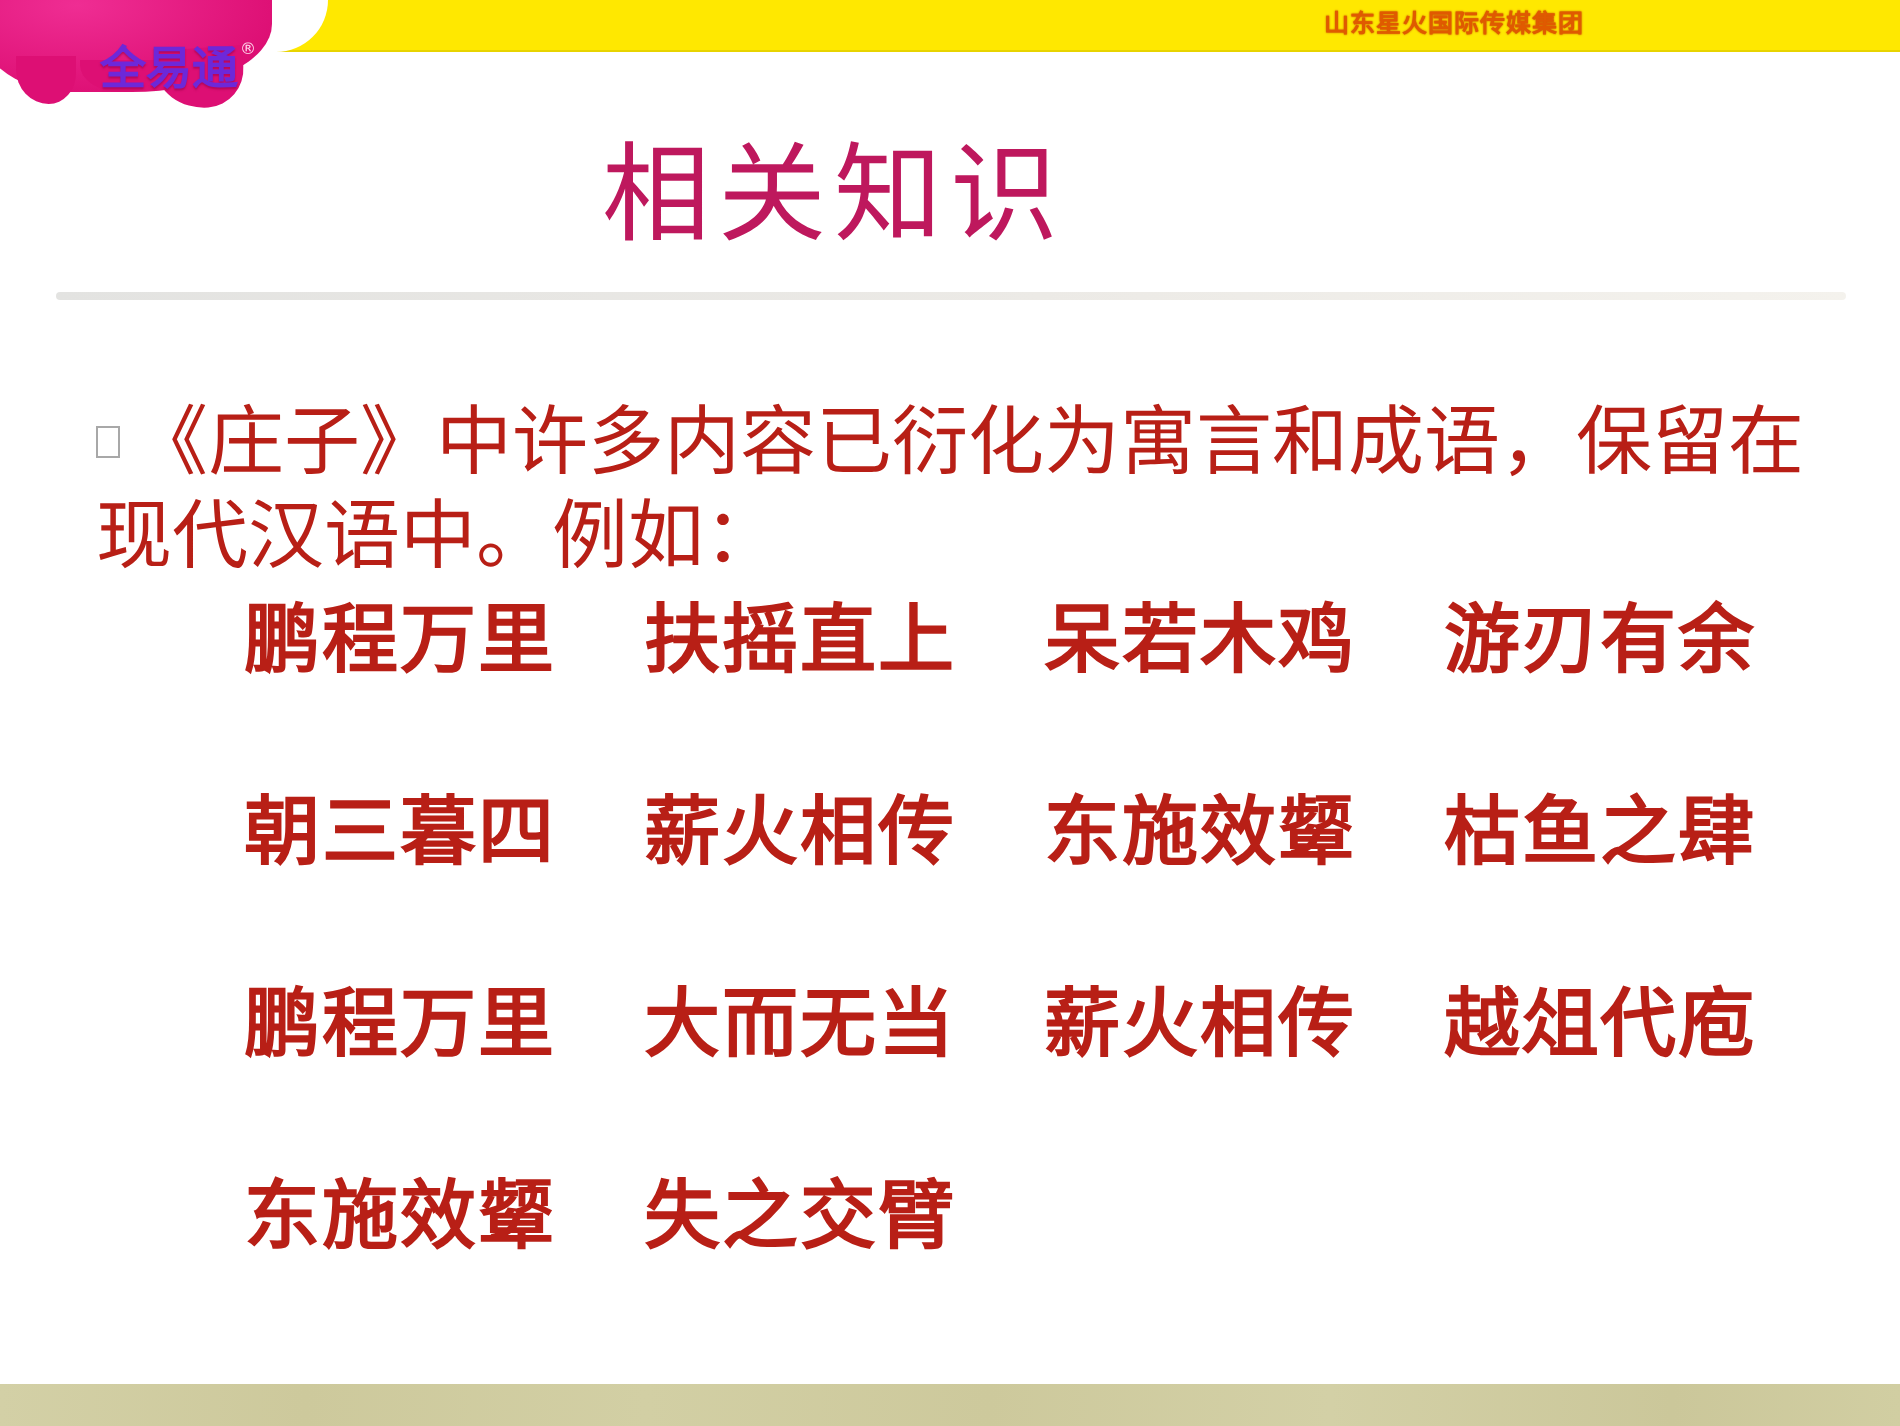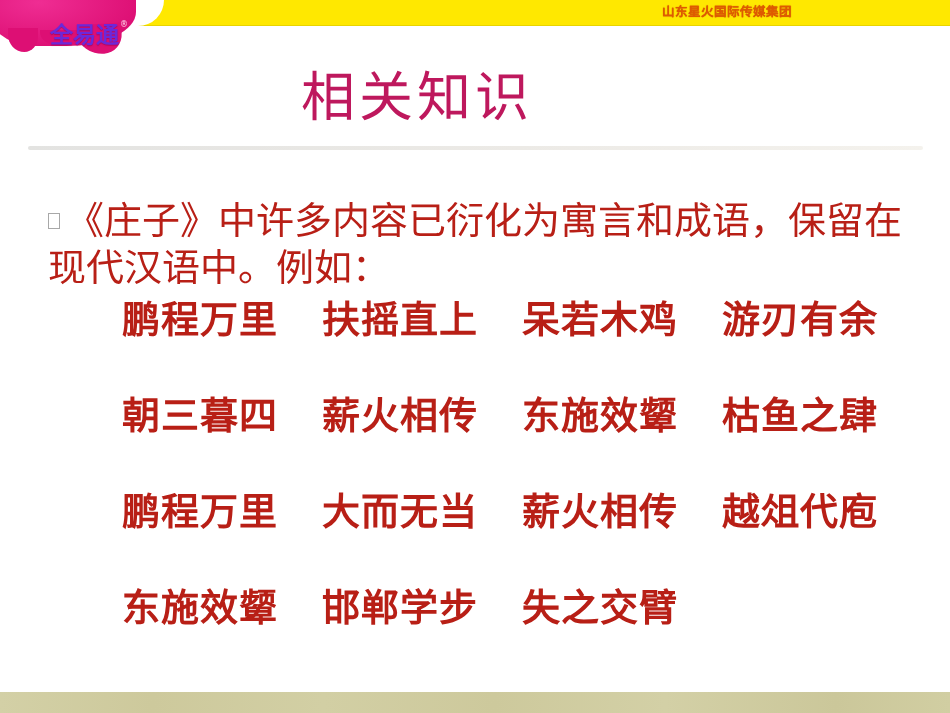--- a/index.html
+++ b/index.html
@@ -242,20 +242,19 @@
       <div class="grid-cell">枯鱼之肆</div>
     </div>
     <div class="grid-row">
       <div class="grid-cell">鹏程万里</div>
       <div class="grid-cell">大而无当</div>
       <div class="grid-cell">薪火相传</div>
       <div class="grid-cell">越俎代庖</div>
     </div>
     <div class="grid-row">
       <div class="grid-cell">东施效颦</div>
-      <div class="grid-cell">邯郸学步</div>
       <div class="grid-cell">失之交臂</div>
     </div>
   </div>
 
   <div class="footer-bar"></div>
 
 </div>
 
 </body></html>

